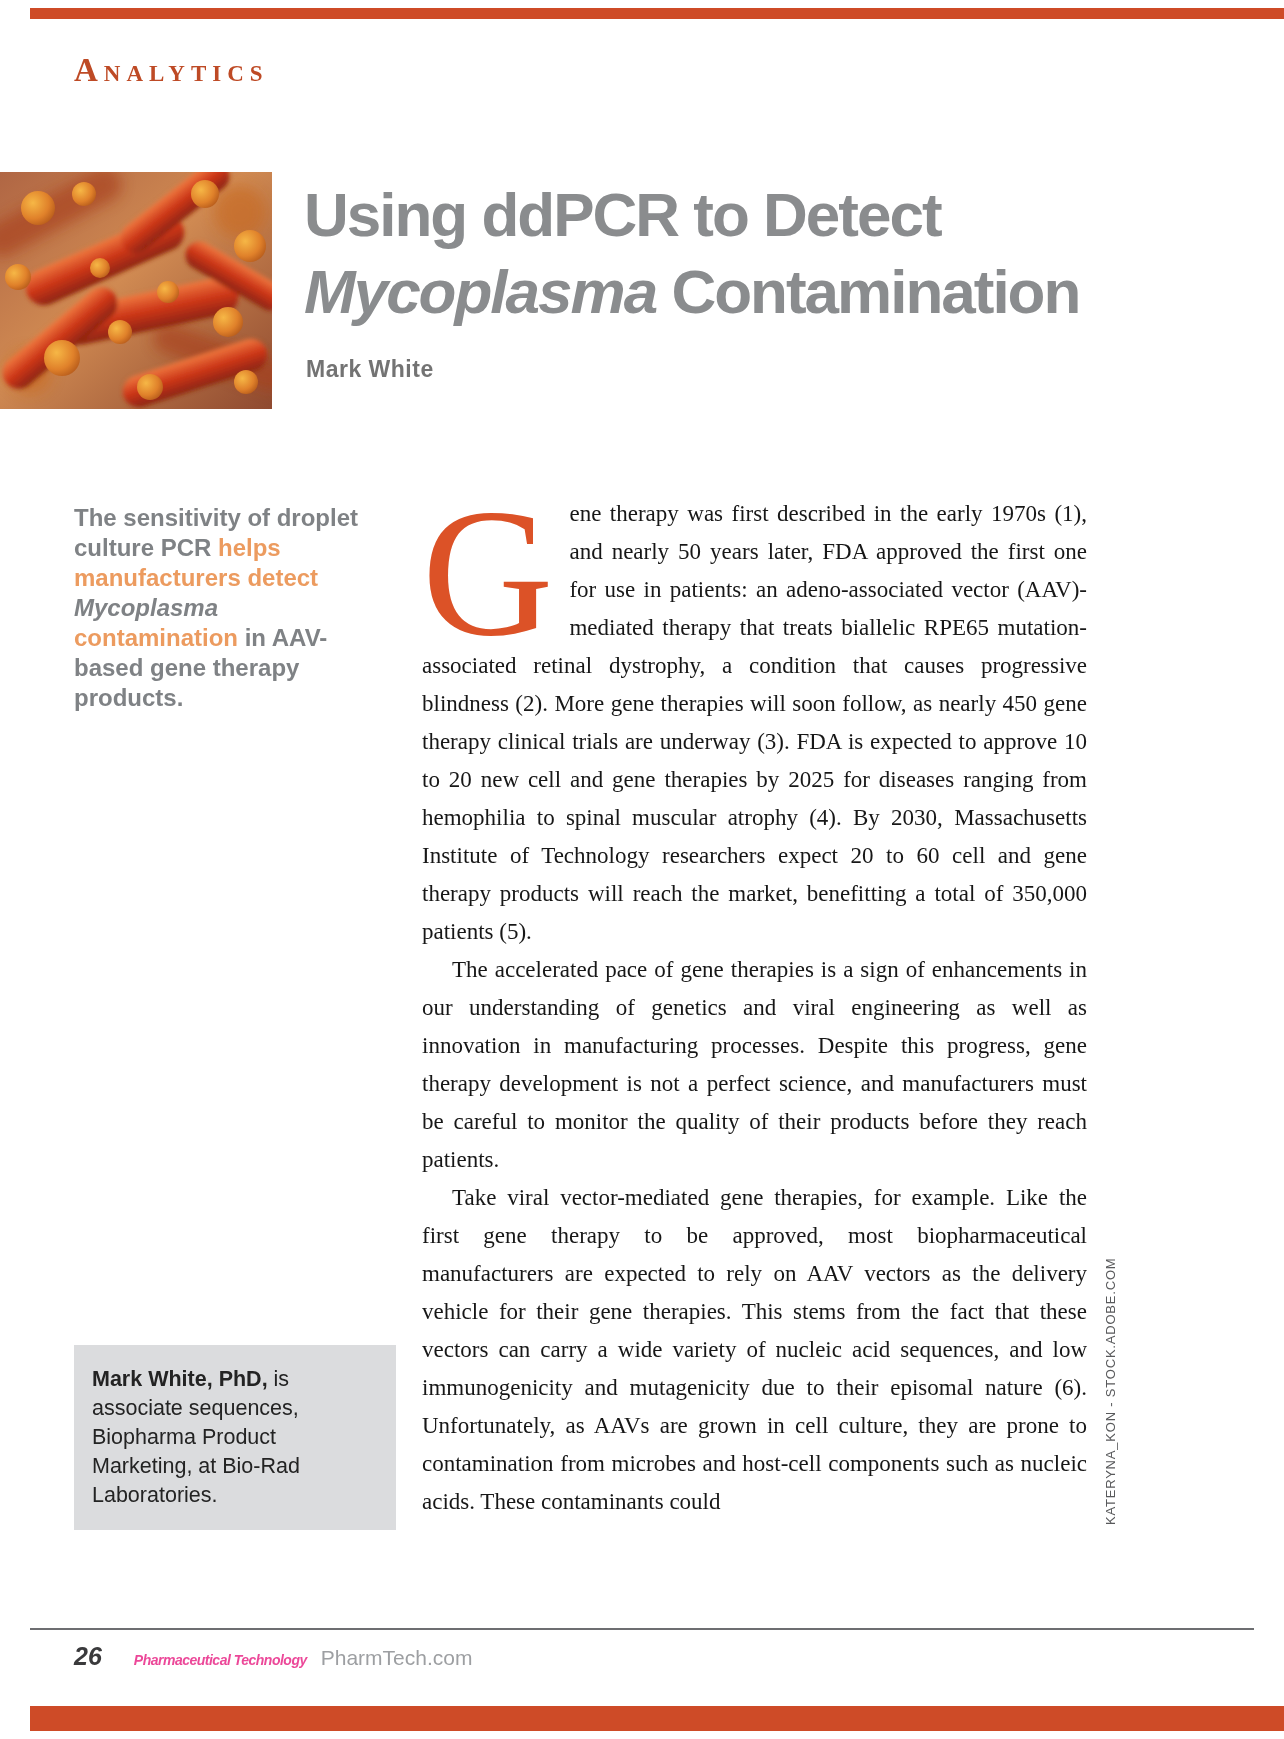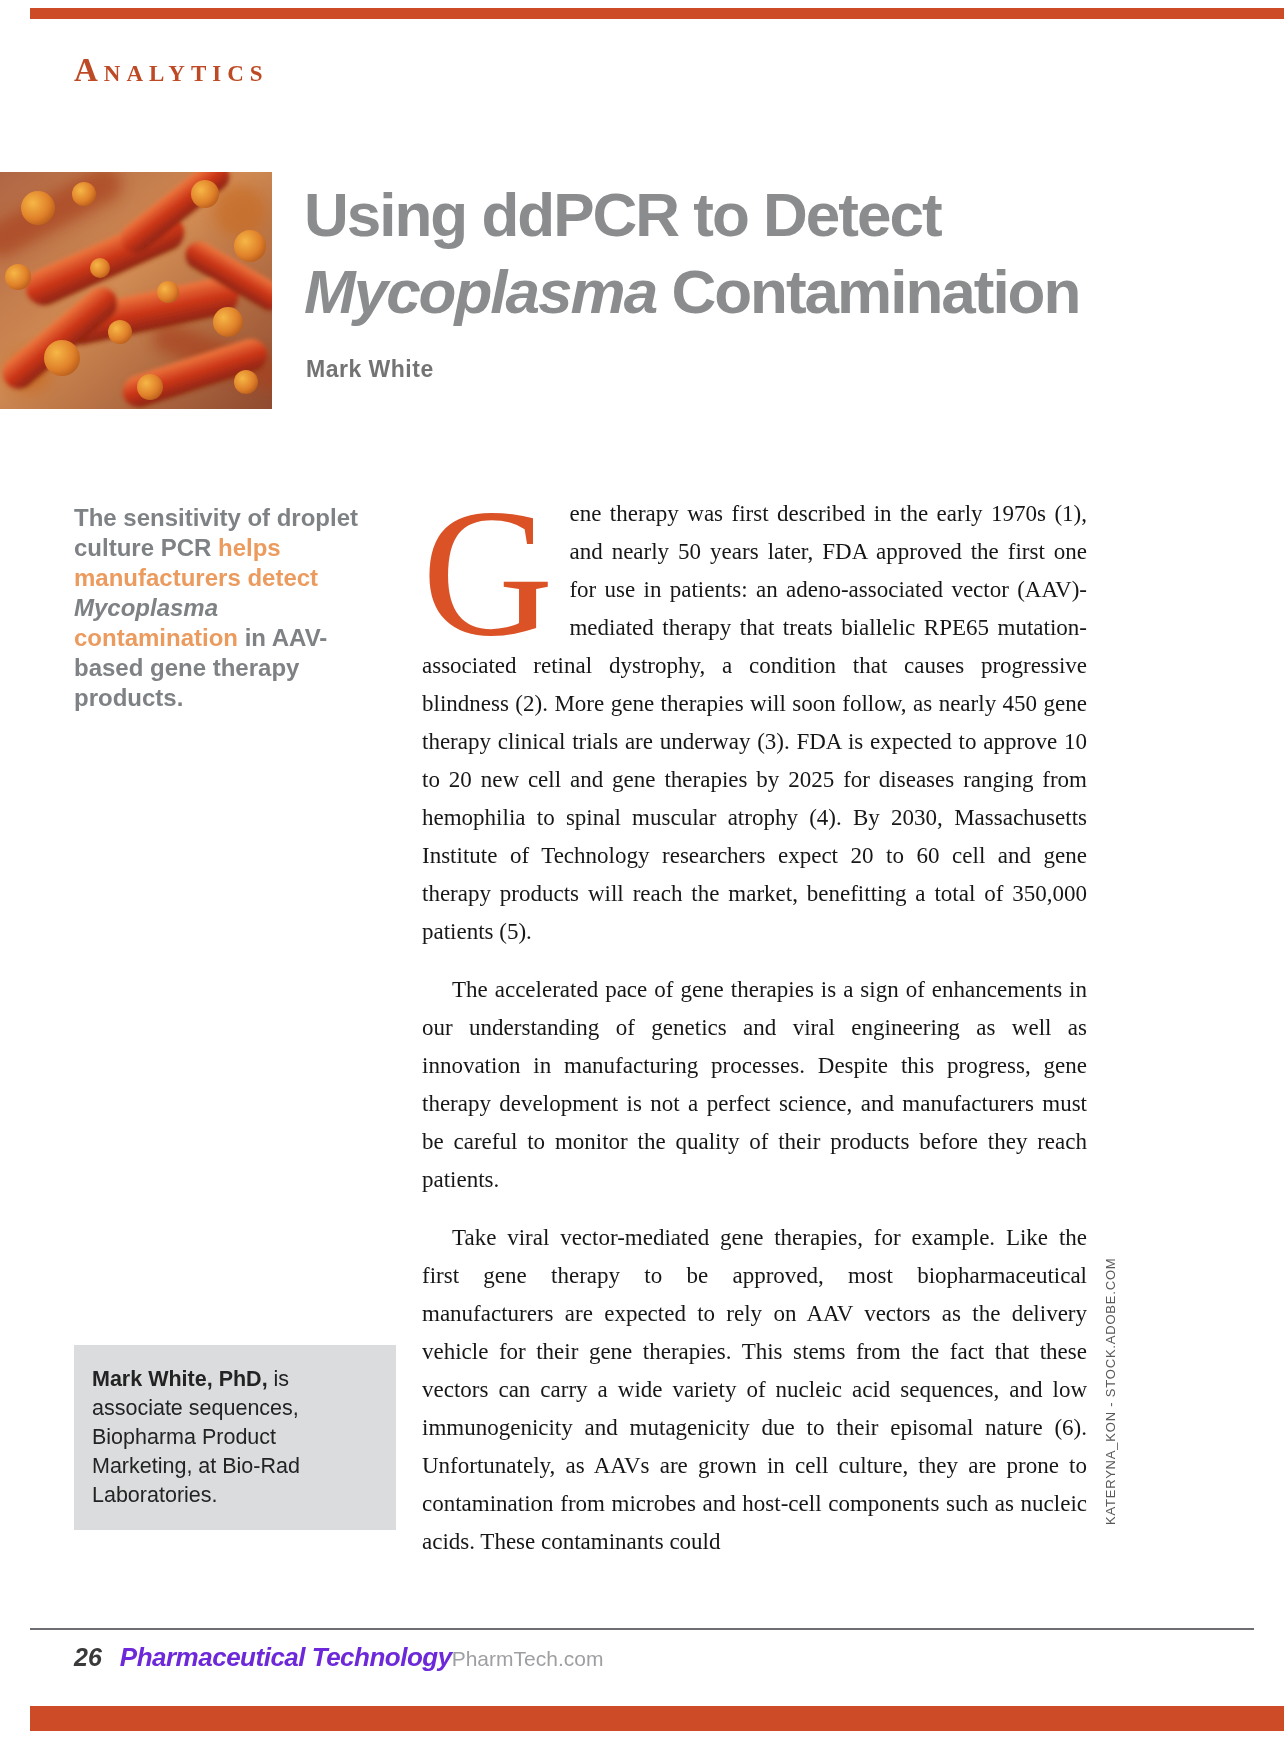--- a/index.html
+++ b/index.html
@@ -52,21 +52,21 @@
 
   
   .article{
     position:absolute;left:422px;top:495px;width:665px;
     font-family:"Liberation Serif",serif;
     font-size:23px;line-height:38px;color:#171717;
     text-align:justify;
     hyphens:auto;
   }
   .article p{margin:0;}
-  .article p.indent{text-indent:30px;margin-top:20px;}
+  .article p.indent{text-indent:30px;}
   .dropcap{
     float:left;
     font-family:"Liberation Serif",serif;
     font-size:182px;line-height:148px;height:148px;
     margin:4px 16px 0 0;
     color:#DC5227;
   }
 
   
   .bio{
@@ -84,25 +84,25 @@
     writing-mode:vertical-rl;
     transform:rotate(180deg);
     font-size:13px;letter-spacing:0.8px;color:#58595B;
     white-space:nowrap;
   }
 
   
   .footer-rule{position:absolute;top:1628px;left:30px;right:30px;height:0;border-top:2px solid #6D6E71;}
   .footer{
     position:absolute;top:1642px;left:74px;right:40px;
-    display:flex;align-items:baseline;
+    display:flex;align-items:baseline;gap:14px;
     white-space:nowrap;
   }
   .footer .pagenum{font-weight:700;font-style:italic;font-size:25px;color:#3A3A3C;margin-right:18px;}
-  .footer .mag{font-weight:700;font-style:italic;font-size:26px;letter-spacing:-0.5px;color:#6d28d9;}
+  .footer .mag{font-weight:700;font-style:italic;font-size:14px;letter-spacing:-0.5px;color:#ec4899;}
   .footer .ebook{font-style:italic;font-size:21px;letter-spacing:0.3px;color:#4D4D4F;}
   .footer .site{font-size:21px;color:#9D9FA2;text-decoration:none;}
 </style>
 </head>
 <body>
 
 <div class="top-bar"></div>
 
 <div class="section-label">Analytics</div>
 

